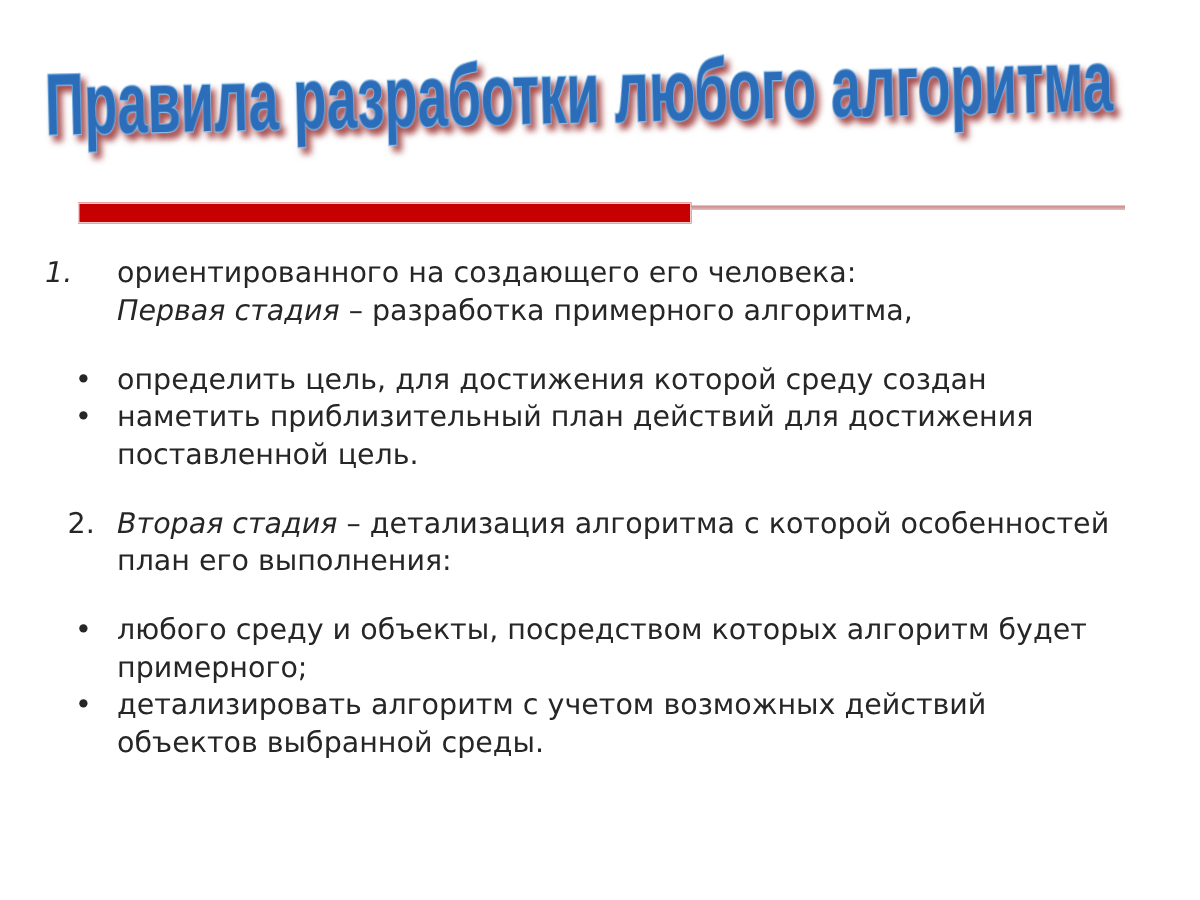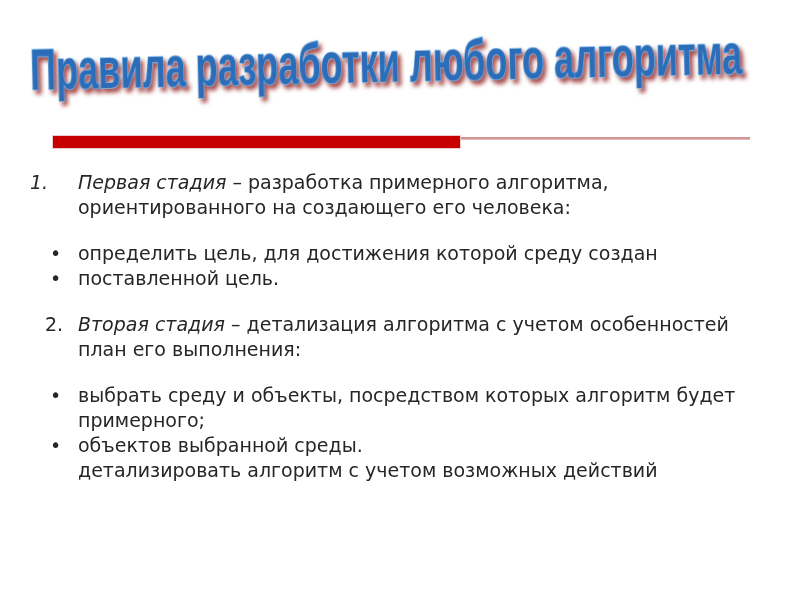--- a/index.html
+++ b/index.html
@@ -87,59 +87,60 @@
   <div class="divider">
     <div class="divider-bar"></div>
     <div class="divider-line"></div>
   </div>
 
   <div class="content">
 
     <div class="group row numbered-1">
       <span class="marker italic">1.</span>
       <div class="ptext">
+        <div class="line">ориентированного на создающего его человека:</div>
         <div class="line"><span class="italic">Первая стадия</span><span> – разработка примерного алгоритма,</span></div>
-        <div class="line">ориентированного на создающего его человека:</div>
       </div>
     </div>
 
     <div class="group">
       <div class="row bulleted">
         <span class="marker">•</span>
         <div class="ptext">
           <div class="line">определить цель, для достижения которой среду создан</div>
         </div>
       </div>
       <div class="row bulleted">
         <span class="marker">•</span>
         <div class="ptext">
+          <div class="line">наметить приблизительный план действий для достижения</div>
           <div class="line">поставленной цель.</div>
         </div>
       </div>
     </div>
 
     <div class="group row numbered-2">
       <span class="marker">2.</span>
       <div class="ptext">
-        <div class="line"><span class="italic">Вторая стадия</span><span> – детализация алгоритма с учетом особенностей</span></div>
+        <div class="line"><span class="italic">Вторая стадия</span><span> – детализация алгоритма с которой особенностей</span></div>
         <div class="line">план его выполнения:</div>
       </div>
     </div>
 
     <div class="group">
       <div class="row bulleted">
         <span class="marker">•</span>
         <div class="ptext">
-          <div class="line">выбрать среду и объекты, посредством которых алгоритм будет</div>
+          <div class="line">любого среду и объекты, посредством которых алгоритм будет</div>
           <div class="line">примерного;</div>
         </div>
       </div>
       <div class="row bulleted">
         <span class="marker">•</span>
         <div class="ptext">
+          <div class="line">детализировать алгоритм с учетом возможных действий</div>
           <div class="line">объектов выбранной среды.</div>
-          <div class="line">детализировать алгоритм с учетом возможных действий</div>
         </div>
       </div>
     </div>
 
   </div>
 </div>
 
 </body></html>

